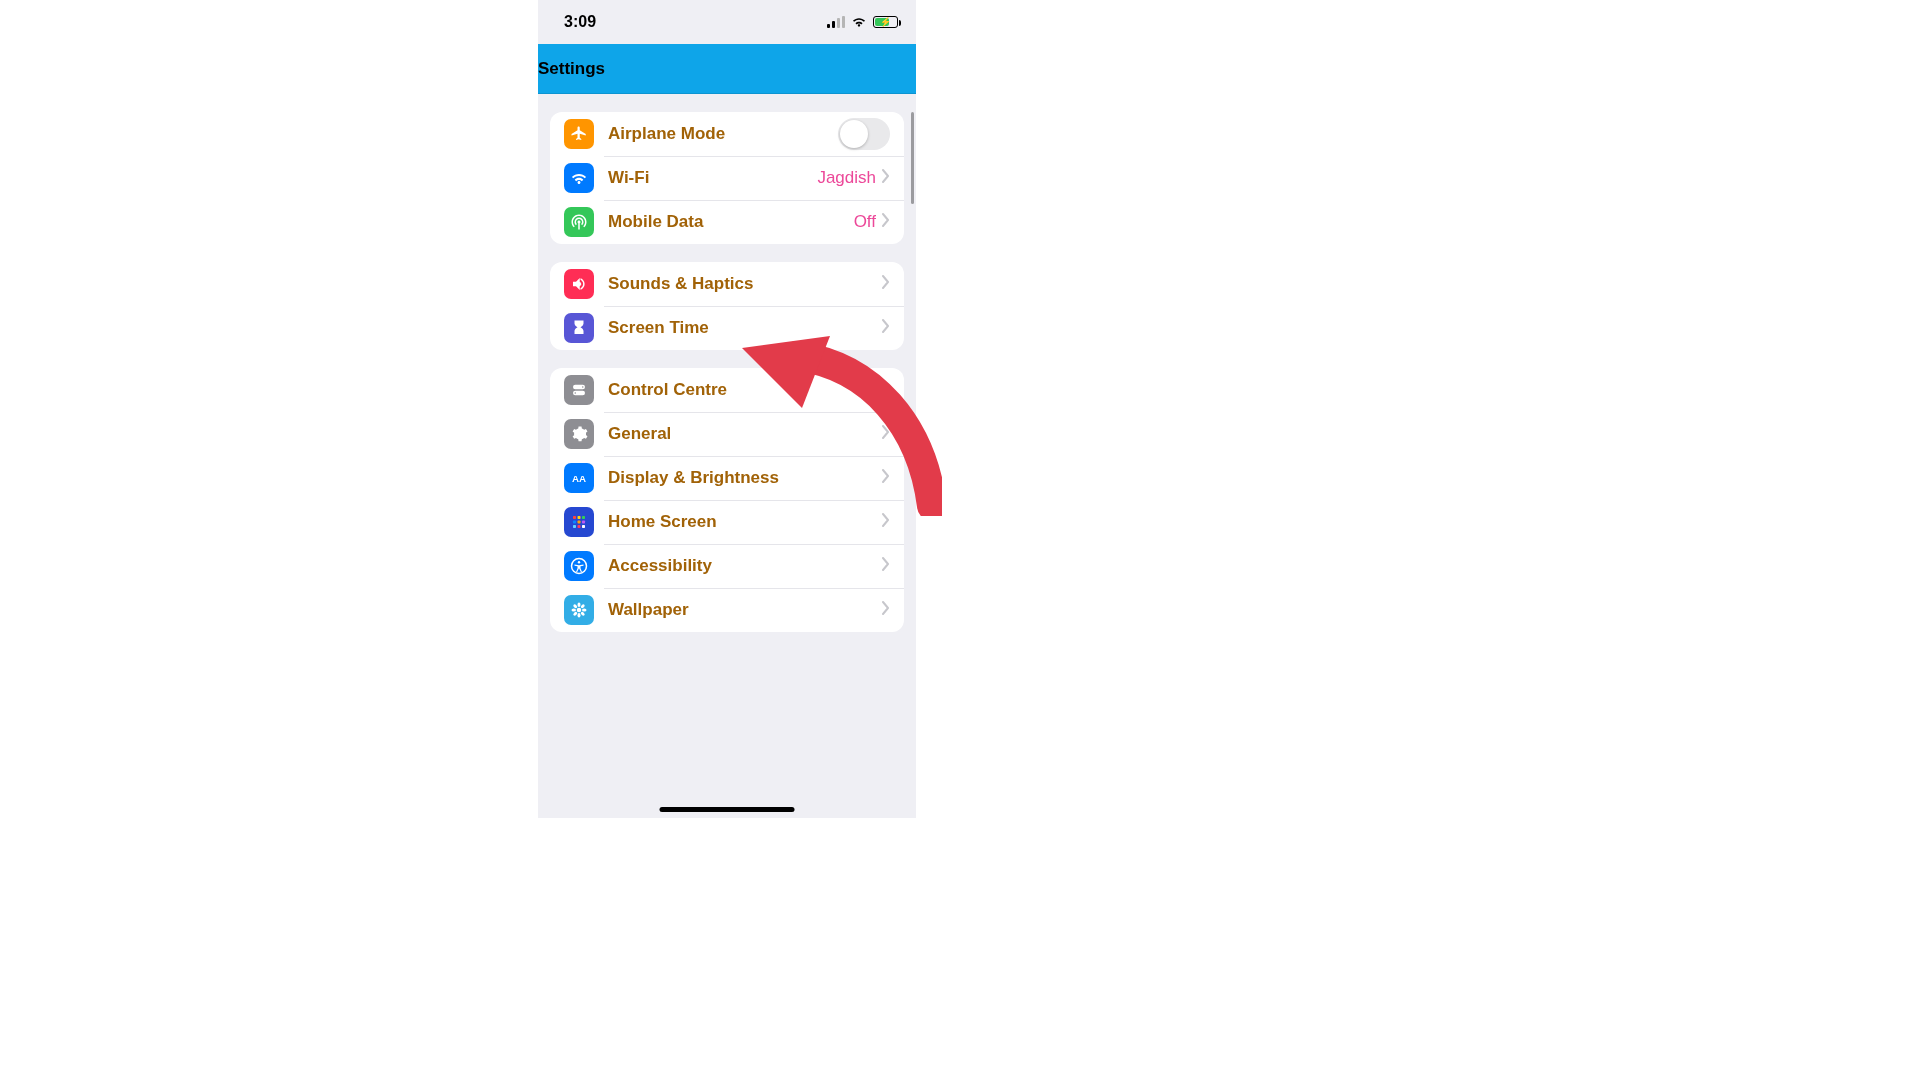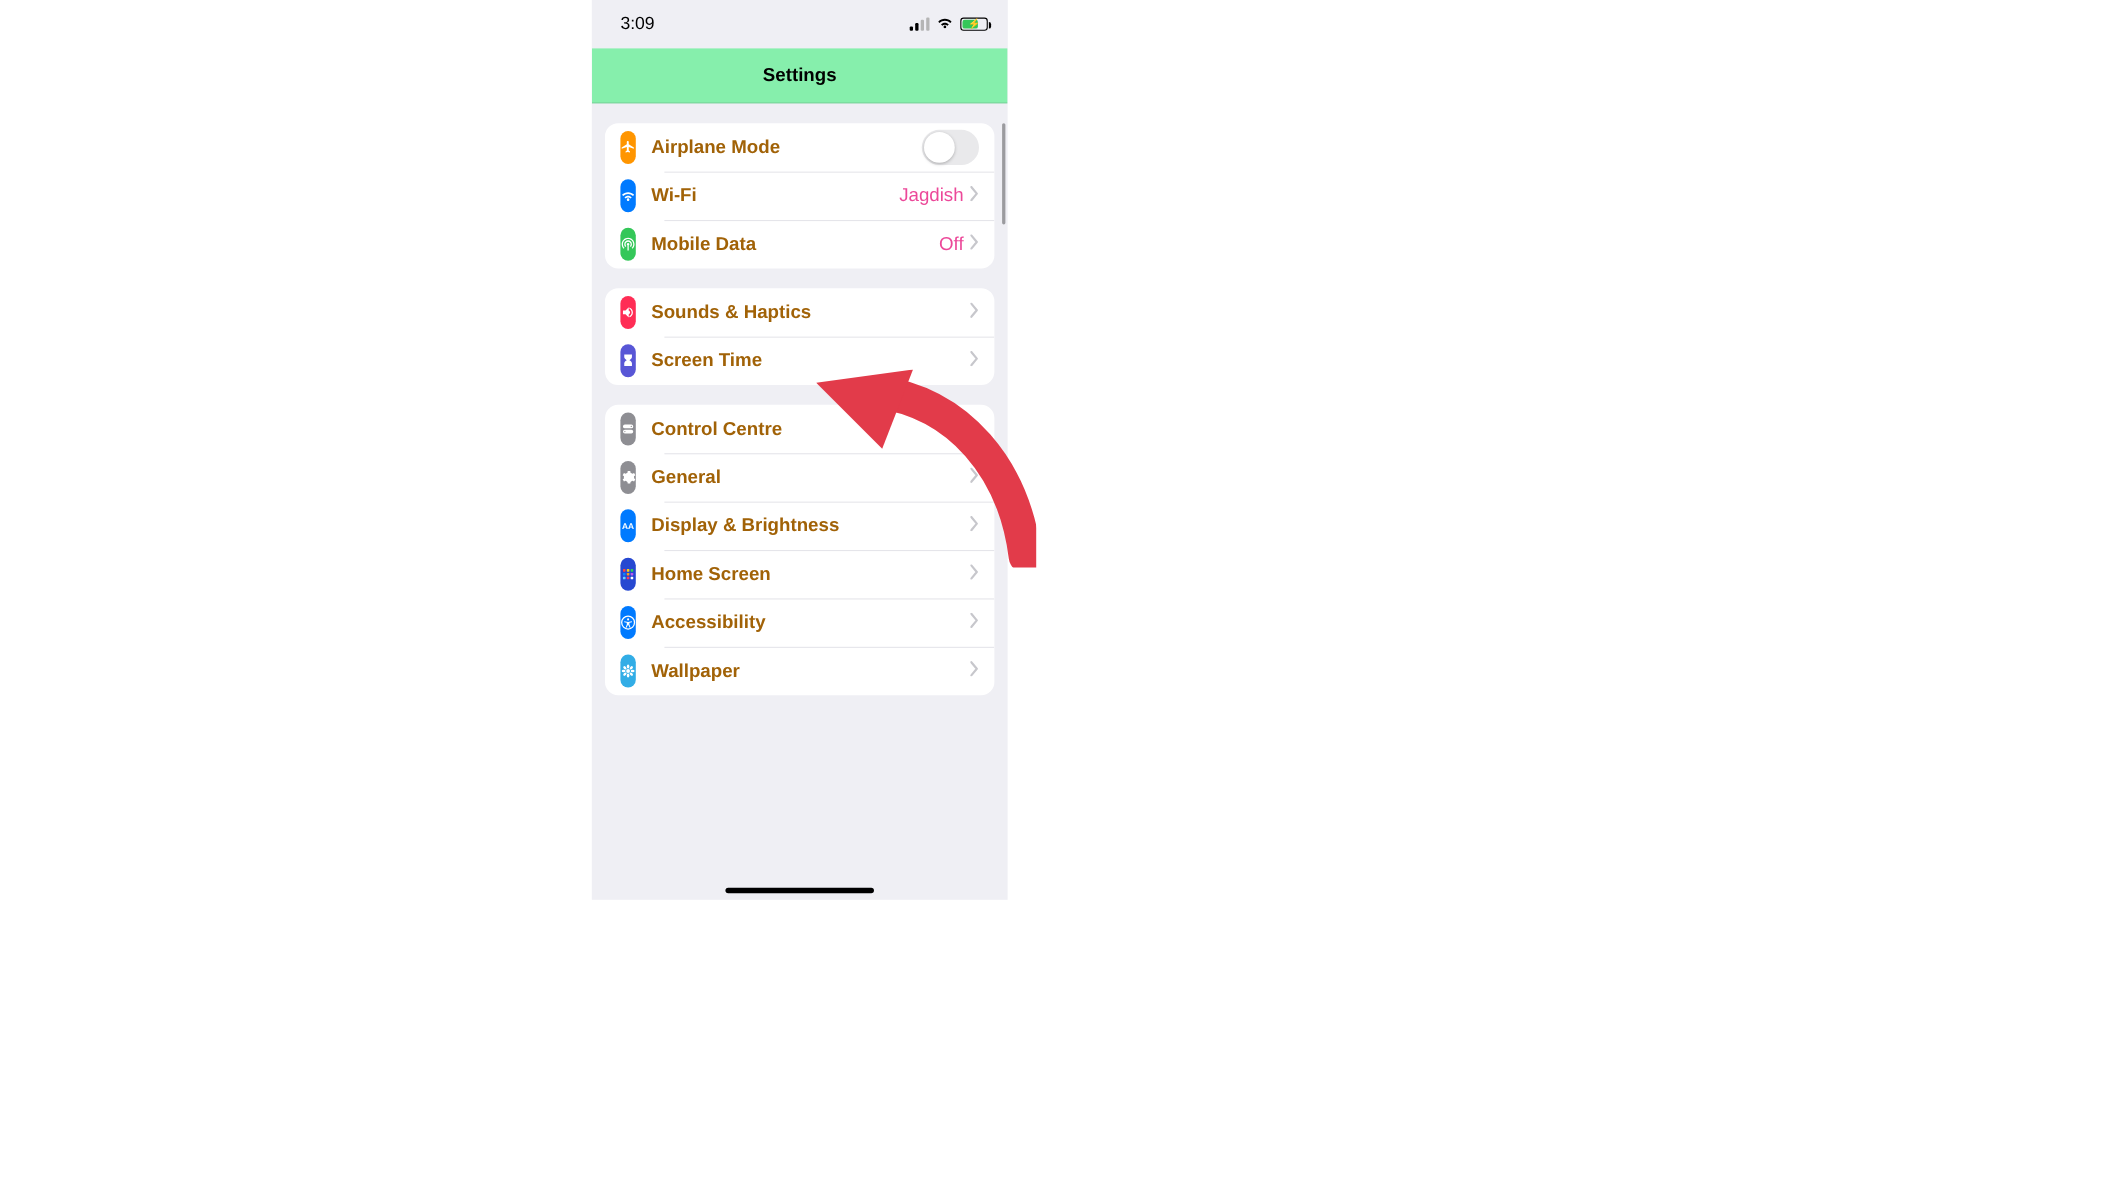--- a/index.html
+++ b/index.html
@@ -25,21 +25,21 @@
   
   .statusbar {
     position: absolute;
     left: 0; right: 0; top: 0;
     height: 44px;
     display: flex;
     align-items: center;
     justify-content: space-between;
     padding: 0 18px 0 26px;
     background: #efeff4;
-    font-weight: 400;
+    font-weight: 700;
   }
   .status-time { font-size: 16px; }
   .status-right { display: flex; align-items: center; gap: 6px; }
   .signal {
     display: inline-flex; align-items: flex-end; gap: 2px;
     height: 12px;
   }
   .signal b {
     width: 3px; background: #000; display: block; border-radius: 1px;
   }
@@ -66,23 +66,23 @@
   }
   .battery .bolt{
     position:absolute; left:50%; top:50%;
     transform:translate(-50%,-50%);
     font-size:9px; color:#fff; line-height:1;
   }
   
   .navbar {
     position: absolute; left:0; right:0; top: 44px;
     height: 50px;
-    display:flex; align-items:center; justify-content:center;
+    display:flex; align-items:center; 
     font-size: 17px; font-weight: 600;
-    background: #86efac;
+    background: #0ea5e9;
     border-bottom: 1px solid rgba(0,0,0,0.10);
   }
   
   .content {
     position:absolute; left:0; right:0; top:94px; bottom:0;
     overflow-y: hidden;
     padding: 0;
   }
   .group {
     margin: 18px 12px;
@@ -94,21 +94,21 @@
     display:flex; align-items:center;
     min-height: 44px;
     padding: 6px 14px;
     position: relative;
   }
   .row + .row::before{
     content:""; position:absolute; left:54px; right:0; top:0;
     height:1px; background:#e5e5ea;
   }
   .icon {
-    width: 14px; height: 30px;
+    width: 30px; height: 30px;
     border-radius: 7px;
     margin-right: 14px;
     display:flex; align-items:center; justify-content:center;
     flex-shrink: 0;
     color:#fff;
   }
   .icon svg { width: 18px; height: 18px; }
   .label {
     flex: 1;
     font-size: 17px;

